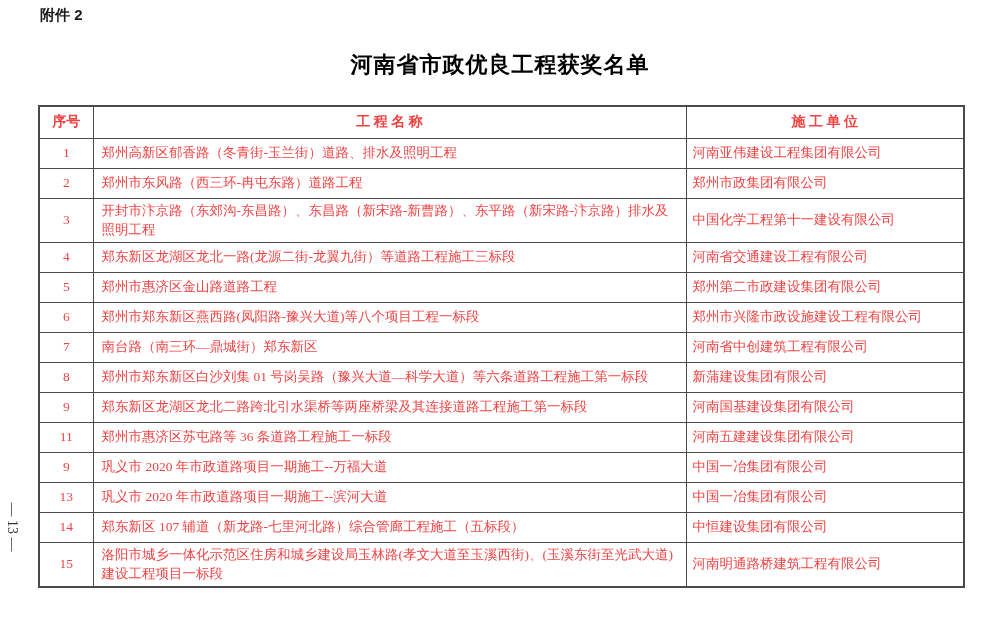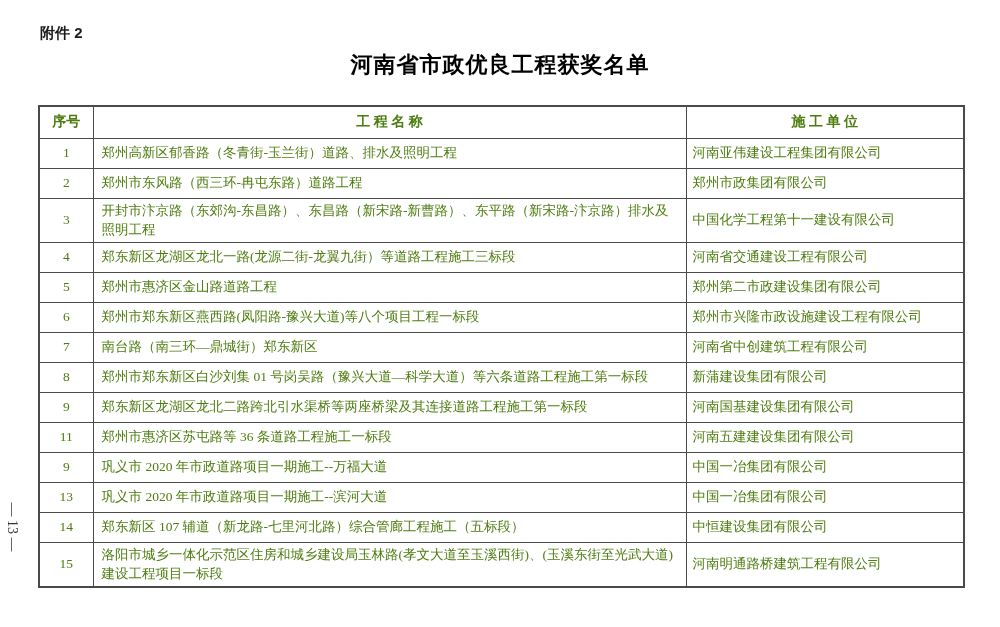--- a/index.html
+++ b/index.html
@@ -10,21 +10,21 @@
     color: #222;
     overflow: hidden;
   }
   .page {
     position: relative;
     width: 1000px; height: 627px;
     background: #ffffff;
   }
   .attachment {
     position: absolute;
-    left: 40px; top: 24px;
+    left: 40px; top: 6px;
     font-family: "Liberation Sans", "DejaVu Sans", sans-serif;
     font-weight: bold;
     font-size: 15px;
     color: #1a1a1a;
   }
   .title {
     position: absolute;
     left: 0; top: 50px;
     width: 1000px;
     text-align: center;
@@ -39,21 +39,21 @@
     left: 38px; top: 105px;
     width: 925px;
     border-collapse: collapse;
     table-layout: fixed;
     border: 2px solid #4a4a4a;
   }
   table.award-table th,
   table.award-table td {
     border: 1px solid #4a4a4a;
     font-size: 13.5px;
-    color: #4d7c0f;
+    color: #ef4444;
     vertical-align: middle;
   }
   table.award-table th {
     height: 32px;
     font-weight: bold;
     text-align: center;
     font-size: 14px;
   }
   col.col-no   { width: 54px; }
   col.col-proj { width: 593px; }

